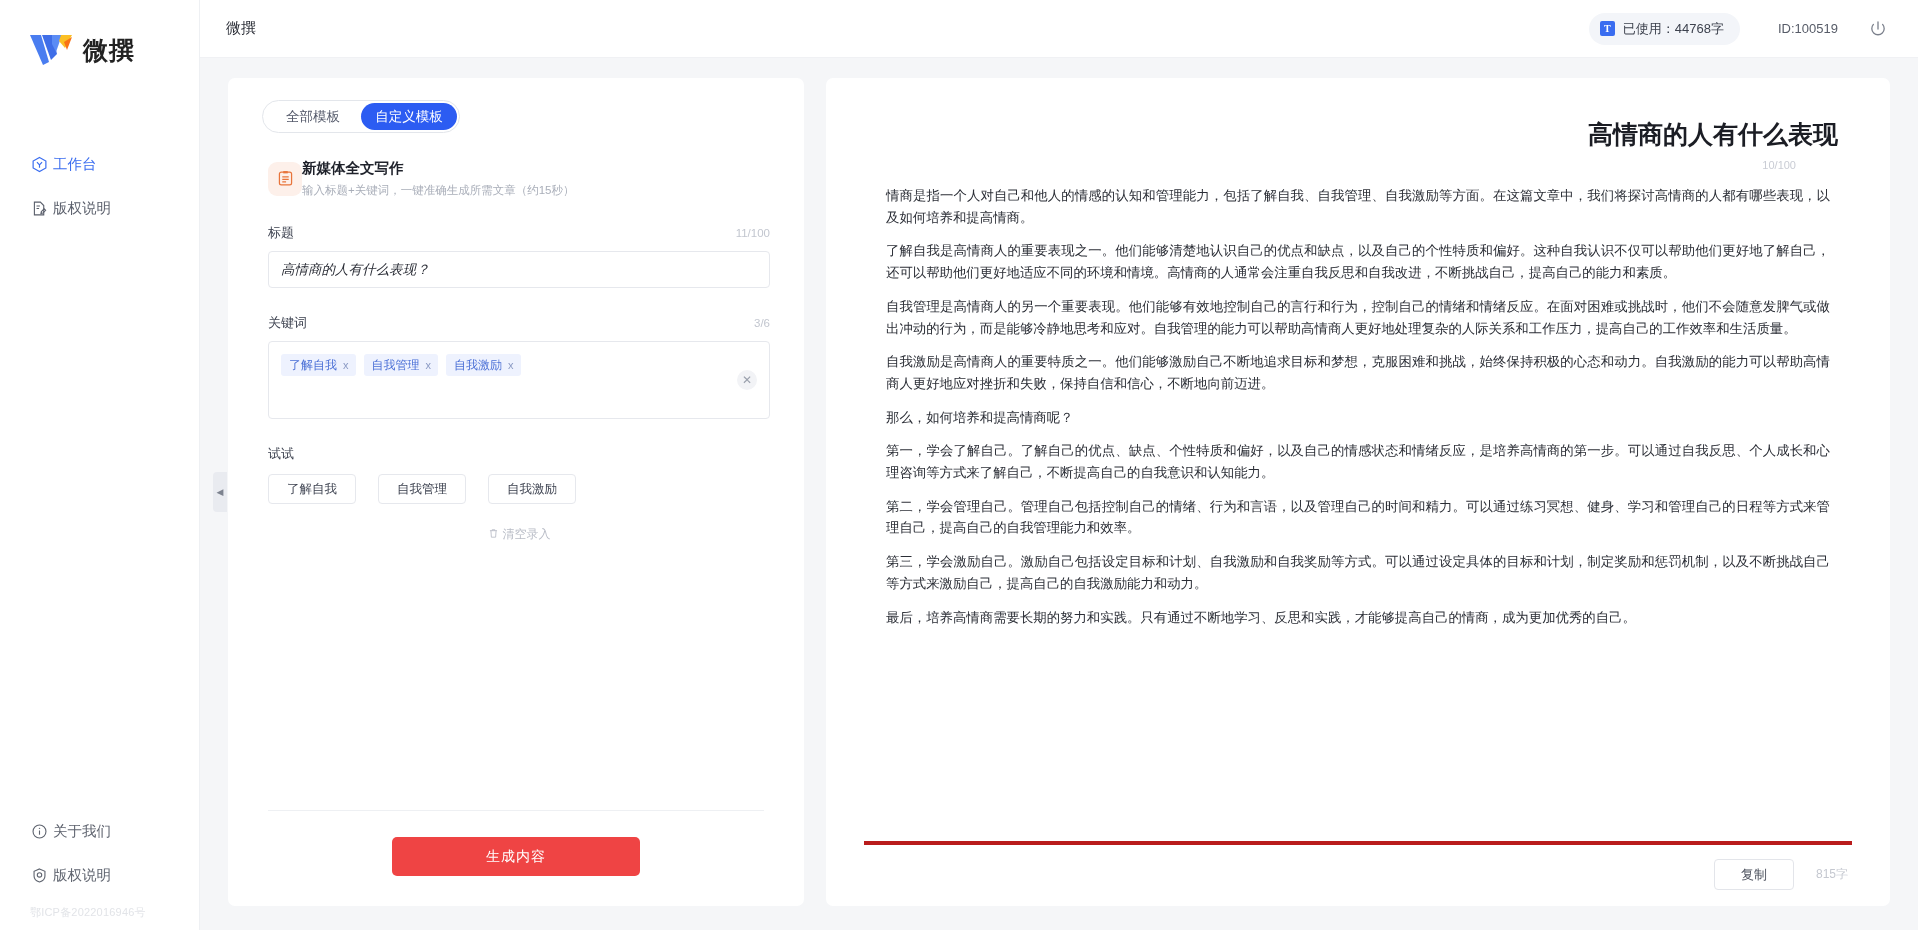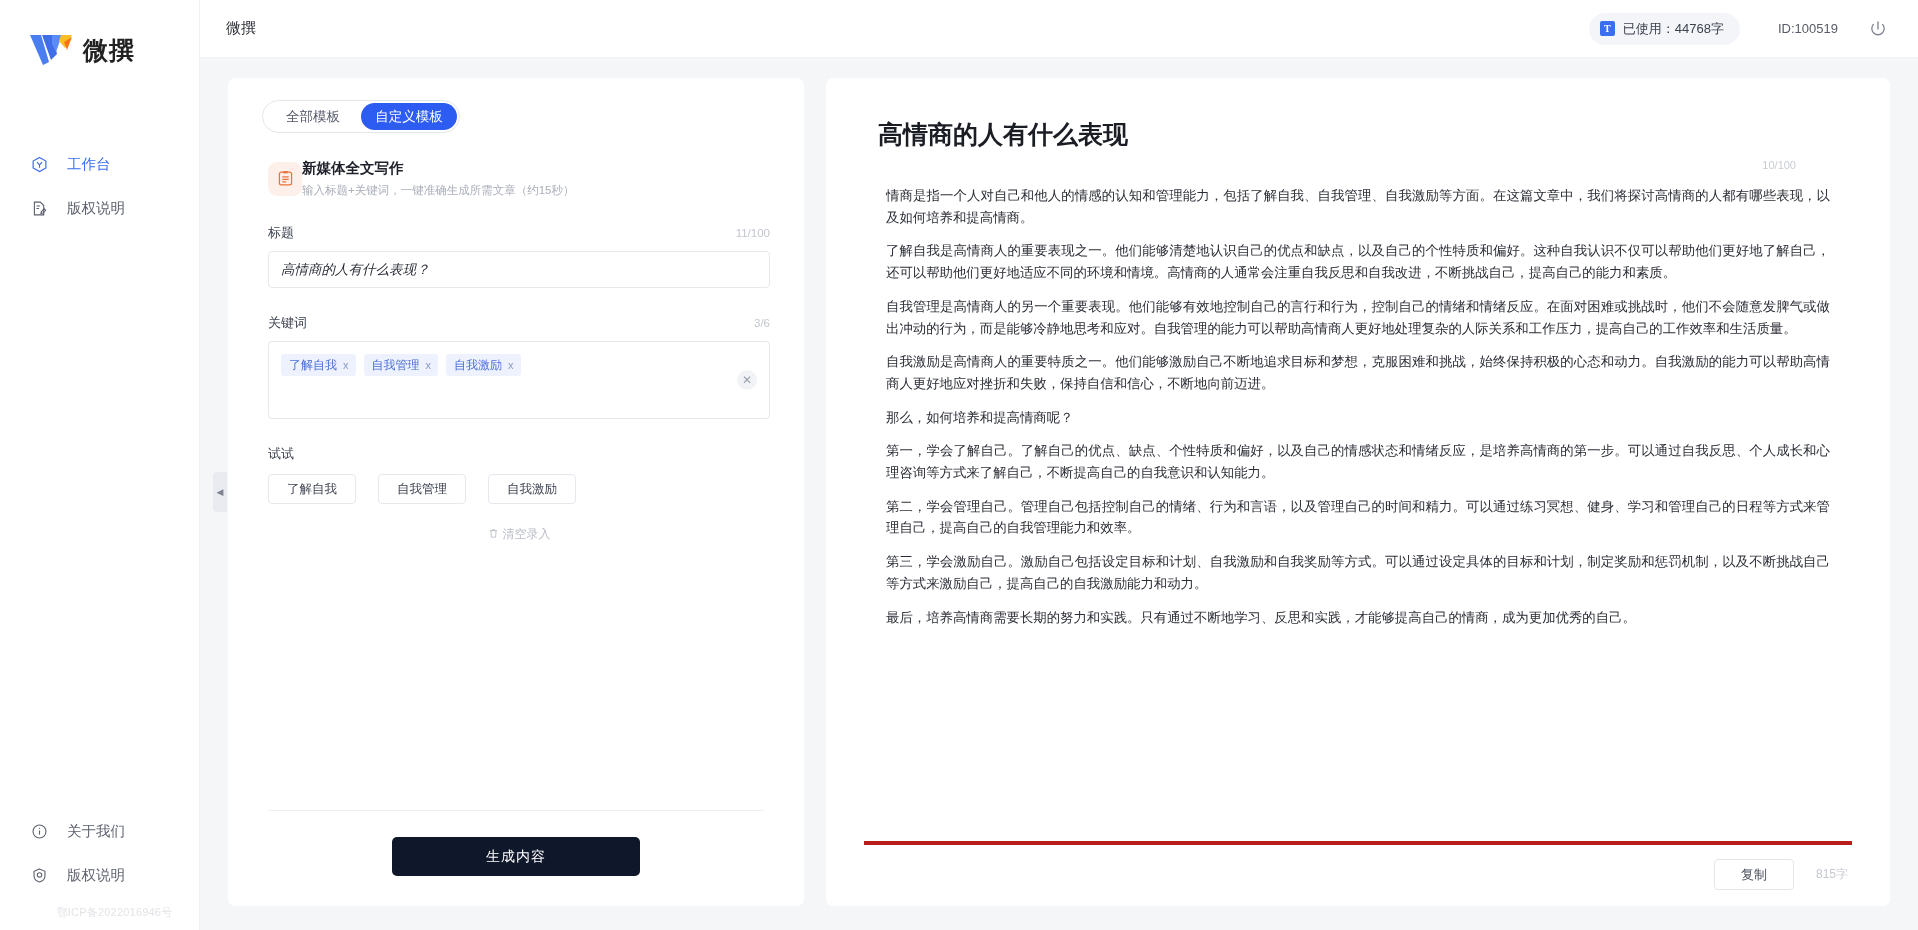--- a/index.html
+++ b/index.html
@@ -25,36 +25,35 @@
     display: flex; align-items: center;
     padding-left: 28px;
     gap: 9px;
   }
   .logo-mark { width: 46px; height: 36px; display: block; }
   .logo-text {
     font-size: 25px; font-weight: 700; color: #222; letter-spacing: 1px;
   }
   .nav { margin-top: 42px; }
   .nav-item {
-    display: flex; align-items: center; gap: 19px;
+    display: flex; align-items: center; gap: 5px;
     height: 44px; padding-left: 30px;
     font-size: 14.5px; color: #5a5f6b; cursor: pointer;
   }
   .nav-item.active { color: #3a6df0; }
   .nav-item .ico { width: 18px; height: 18px; display: flex; align-items: center; justify-content: center; }
   .nav-item .ico svg { display: block; }
   .sidebar-bottom {
     position: absolute; left: 0; bottom: 0; width: 100%;
     padding-bottom: 10px;
   }
   .sidebar-bottom .nav-item { height: 44px; color: #5f646f; }
   .icp {
     font-size: 11px; color: #e2e4e8; padding-left: 30px; margin-top: 8px;
     letter-spacing: 0.2px;
-    text-align: center;
   }
 
   
   .main { flex: 1; display: flex; flex-direction: column; min-width: 0; background: #f5f6f8; }
   .topbar {
     height: 58px; background: #fff;
     display: flex; align-items: center;
     padding: 0 30px 0 26px;
     border-bottom: 1px solid #f0f1f4;
     flex: 0 0 58px;
@@ -172,21 +171,21 @@
     gap: 4px; margin-top: 22px;
     font-size: 12px; color: #b8bcc6; cursor: pointer;
   }
   .panel-divider {
     margin: auto 40px 0 40px;
     border-top: 1px solid #eef0f3;
   }
   .gen-wrap { padding: 26px 40px 30px 40px; display: flex; justify-content: center; }
   .gen-btn {
     width: 248px; height: 39px; border: none; border-radius: 5px;
-    background: #0f172a; color: #fff;
+    background: #ef4444; color: #fff;
     font-size: 14px; font-family: inherit; cursor: pointer;
     letter-spacing: 1px;
   }
 
   
   .collapse-handle {
     position: absolute; left: -15px; top: 50%; transform: translateY(-50%);
     width: 14px; height: 40px;
     background: #e9ebf0; border-radius: 4px 0 0 4px;
     display: flex; align-items: center; justify-content: center;
@@ -194,21 +193,21 @@
   }
 
   
   .right-panel {
     flex: 1; background: #fff; border-radius: 7px;
     display: flex; flex-direction: column;
     padding: 26px 52px 0 52px;
     min-width: 0; position: relative;
   }
   .art-title {
-    text-align: left; font-size: 25px; color: #1b1d24;
+    text-align: right; font-size: 25px; color: #1b1d24;
     font-family: "Liberation Serif", "DejaVu Serif", serif;
     font-weight: 700; margin-top: 14px;
   }
   .art-counter {
     text-align: right; font-size: 11px; color: #c9ccd4;
     margin-top: 8px; padding-right: 42px;
   }
   .art-body { margin-top: 14px; padding: 0 8px 0 8px; }
   .art-body p {
     font-size: 13.4px; line-height: 1.62; color: #2b2e36;

